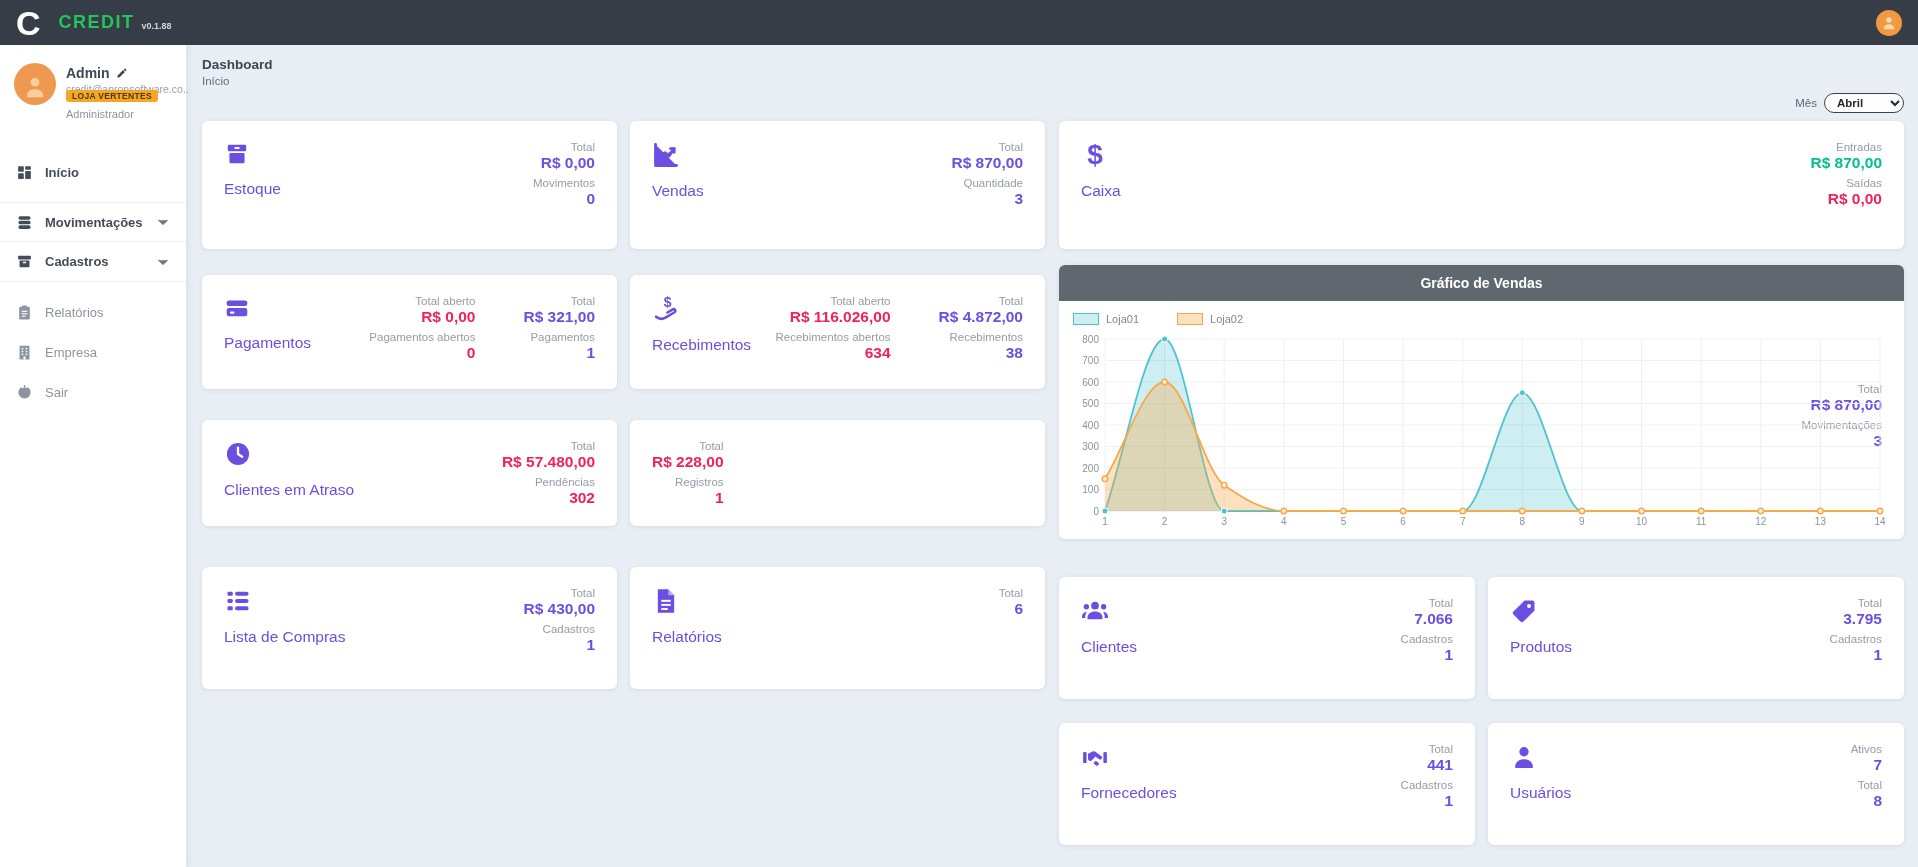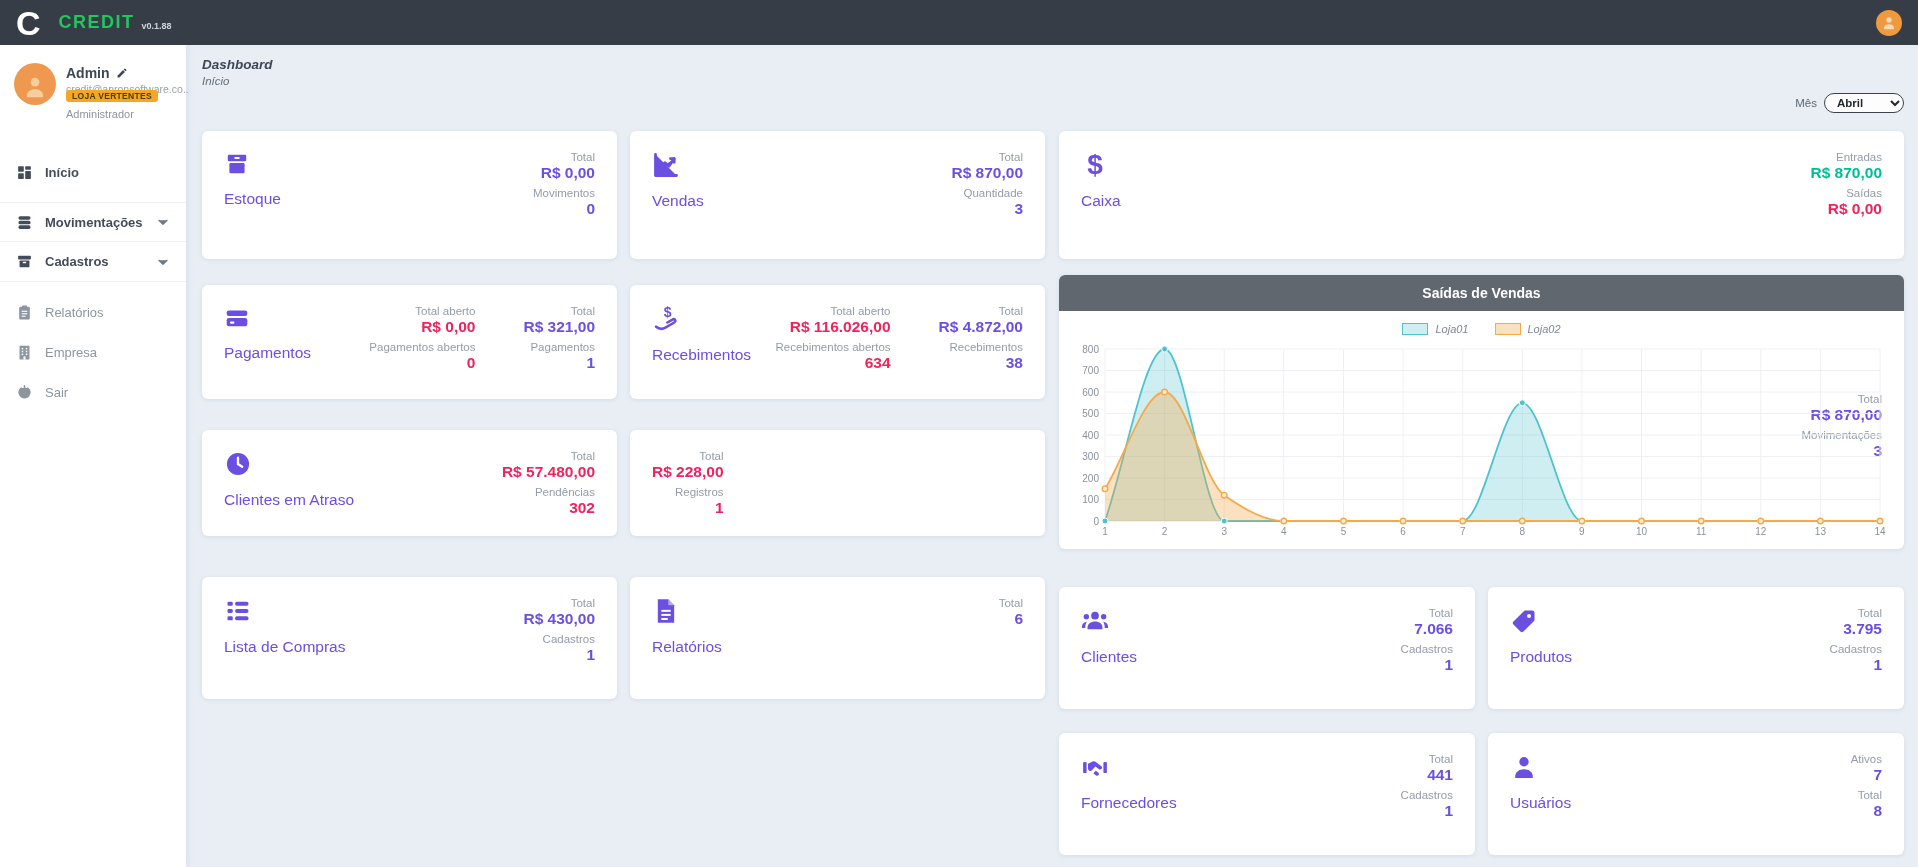--- a/index.html
+++ b/index.html
@@ -41,24 +41,24 @@
               color:#8d959f; font-size:13px; }
   .nav-item .icon { width:17px; height:17px; flex:0 0 17px; }
   .nav-item.dark { color:#454c59; font-weight:600; }
   .nav-item.bordered { border-top:1px solid #edf0f4; }
   .nav-item.bordered-b { border-bottom:1px solid #edf0f4; }
   .nav-chevron { margin-left:auto; width:14px; height:14px; color:#6d7683; }
   .nav-gap { height:10px; }
 
   
   .main { position:absolute; left:186px; top:45px; width:1732px; height:822px; overflow:hidden; }
-  .page-head { padding:12px 14px 0 16px;font-style:italic; }
+  .page-head { padding:12px 14px 0 16px; }
   .page-title { font-size:13.5px; font-weight:700; color:#3f4654; }
   .breadcrumb { font-size:11.5px; color:#646e7a; margin-top:3px; }
-  .filter-row { display:flex; justify-content:flex-end; align-items:center; gap:7px; padding:6px 14px 18px 16px; }
+  .filter-row { display:flex; justify-content:flex-end; align-items:center; gap:7px; padding:6px 14px 8px 16px; }
   .filter-label { font-size:11.5px; color:#5d6773; }
   .month-select { font-family:inherit; font-size:11.5px; font-weight:700; color:#23282f;
                   border:1px solid #3c424c; border-radius:10px; padding:2px 4px 2px 8px; width:80px;
                   background:#fdfdfd; cursor:pointer; }
 
   .content { display:flex; gap:14px; padding:0 14px 0 16px; }
   .col-left { width:847px; }
   .col-right { width:845px; }
 
   .row { display:flex; gap:13px; }
@@ -78,21 +78,21 @@
   .scol { text-align:right; }
   .slabel { font-size:11.5px; color:#949ca8; }
   .svalue { font-size:15.5px; font-weight:700; margin:1px 0 5px 0; }
   .purple { color:#6b4fe0; } .red { color:#f0225c; } .green { color:#00bd92; }
 
   
   .chart-card { background:#fff; border-radius:6px; box-shadow:0 1px 4px rgba(40,60,90,.10); overflow:hidden; }
   .chart-header { height:36px; background:#61676f; display:flex; align-items:center; justify-content:center; }
   .chart-title { color:#fff; font-size:14px; font-weight:700; }
   .chart-body { padding:10px 14px 8px 14px; }
-  .legend { display:flex; justify-content:center; gap:26px; margin:2px 0 6px 0;font-style:italic; }
+  .legend { display:flex; justify-content:flex-start; gap:38px; margin:2px 0 6px 0; }
   .legend-item { display:flex; align-items:center; gap:7px; cursor:pointer; }
   .legend-swatch { width:26px; height:12px; border:1.5px solid; }
   .legend-label { font-size:11px; color:#7e8791; }
   .plot-svg { display:block; }
 
   .icon svg, .card-icon svg, .edit-pencil svg, .nav-chevron svg { width:100%; height:100%; display:block; fill:currentColor; }
 </style>
 </head>
 <body>
 
@@ -439,21 +439,21 @@
               <div class="slabel">Total</div>
               <div class="svalue purple">R$ 870,00</div>
               <div class="slabel">Movimentações</div>
               <div class="svalue purple">3</div>
             </div>
           </div>
         </div>
 
         <div class="chart-card mt16">
           <div class="chart-header">
-            <span class="chart-title">Saídas de Vendas</span>
+            <span class="chart-title">Gráfico de Vendas</span>
           </div>
           <div class="chart-body">
             <div class="legend">
               <div class="legend-item">
                 <span class="legend-swatch" id="sw0" style="background: rgba(79, 195, 205, 0.28); border-color: rgb(79, 195, 205);"></span>
                 <span class="legend-label">Loja01</span>
               </div>
               <div class="legend-item">
                 <span class="legend-swatch" id="sw1" style="background: rgba(245, 169, 75, 0.35); border-color: rgb(245, 169, 75);"></span>
                 <span class="legend-label">Loja02</span>

